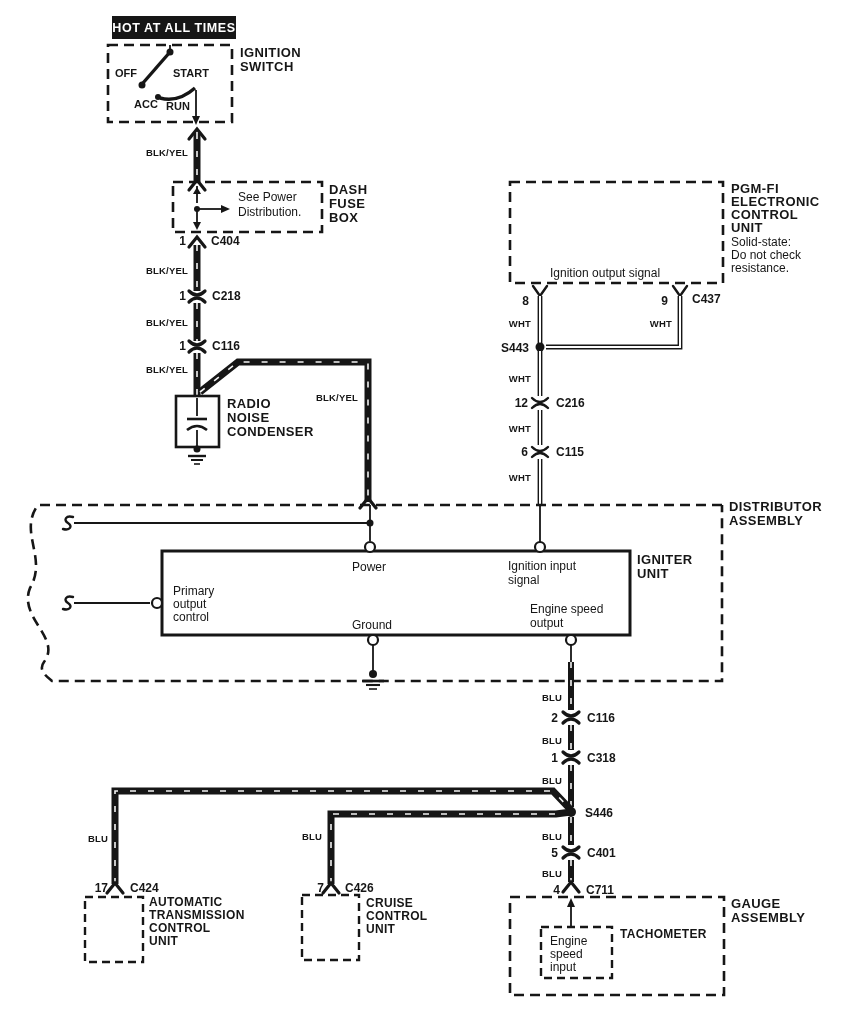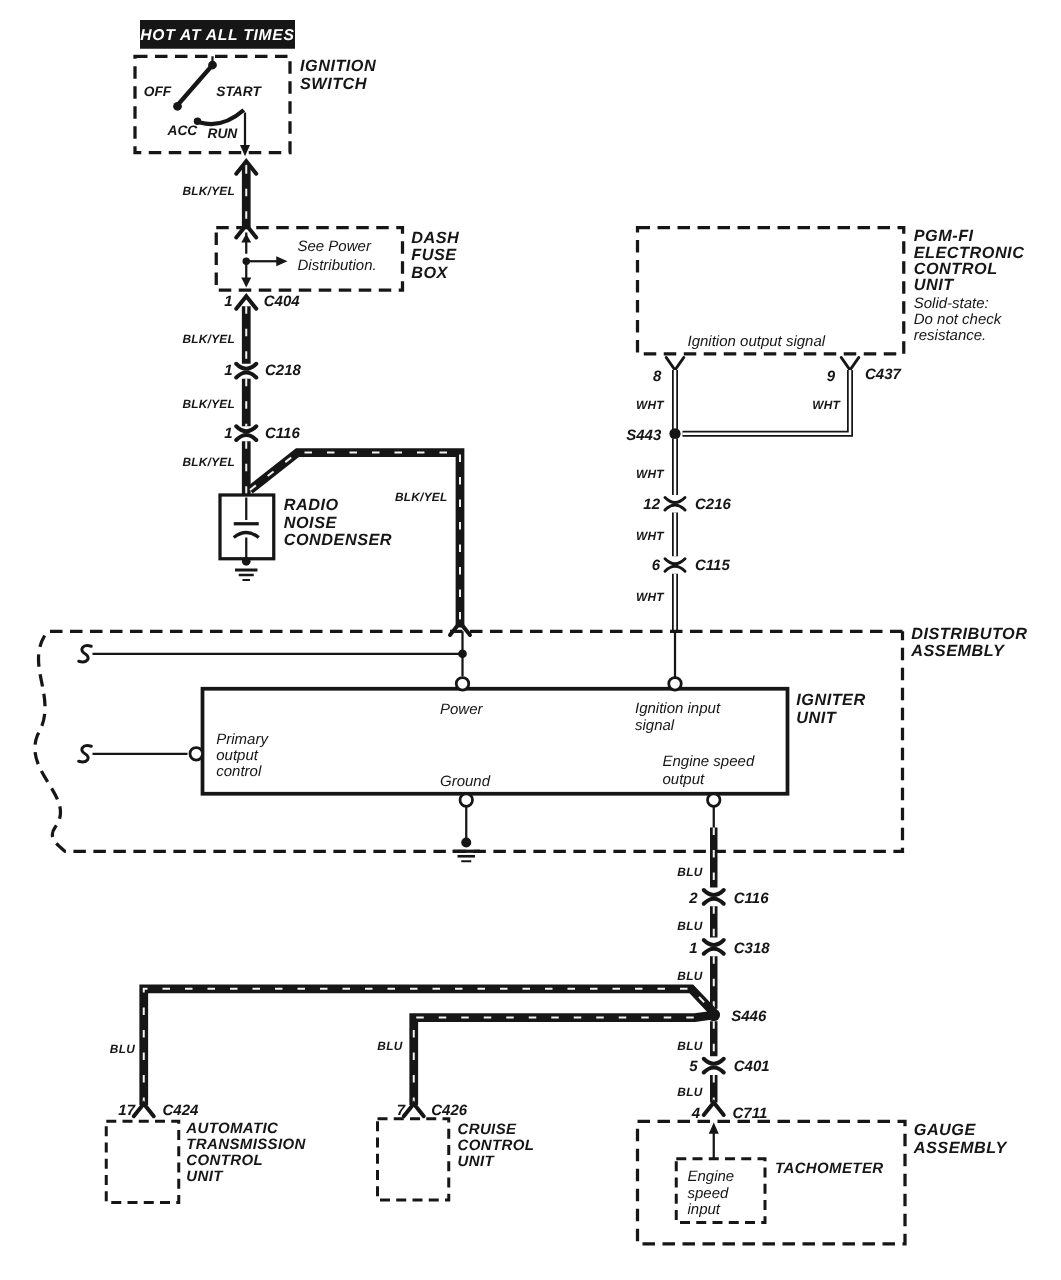--- a/index.html
+++ b/index.html
@@ -1,17 +1,17 @@
 <!DOCTYPE html>
 <html><head>
 <meta charset="utf-8">
 <style>
   html,body{margin:0;padding:0;background:#e8e8e8;}
   .stage{width:849px;height:1024px;background:#ffffff;position:relative;margin:0 auto;
-         font-family:"Liberation Sans",sans-serif;overflow:hidden;font-style:italic;}
+         font-family:"Liberation Sans",sans-serif;overflow:hidden;}
   svg text{fill:#161616;}
   .tb  {font-family:"Liberation Sans",sans-serif;font-weight:bold;font-size:13px;letter-spacing:.4px;}
   .tb2 {font-family:"Liberation Sans",sans-serif;font-weight:bold;font-size:12px;letter-spacing:.3px;}
   .tp  {font-family:"Liberation Sans",sans-serif;font-weight:bold;font-size:12px;}
   .tw  {font-family:"Liberation Sans",sans-serif;font-weight:bold;font-size:9.5px;letter-spacing:.2px;}
   .tr  {font-family:"Liberation Sans",sans-serif;font-size:12px;}
   .tsw {font-family:"Liberation Sans",sans-serif;font-weight:bold;font-size:11px;}
   .tbanner{font-family:"Liberation Sans",sans-serif;font-weight:bold;font-size:12.5px;fill:#ffffff;letter-spacing:.6px;}
   .dash {stroke:#161616;stroke-width:2.6;fill:none;stroke-dasharray:10 6;}
   .dash2{stroke:#161616;stroke-width:2.4;fill:none;stroke-dasharray:8 5;}

